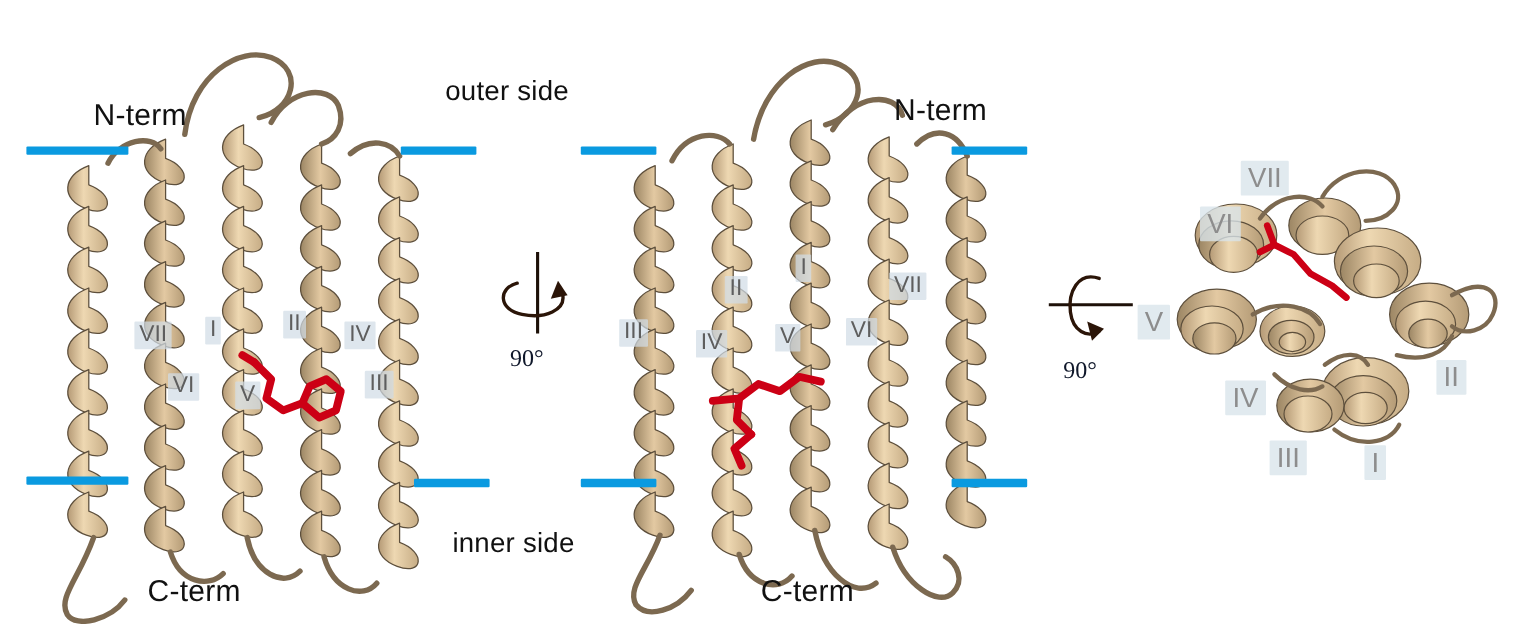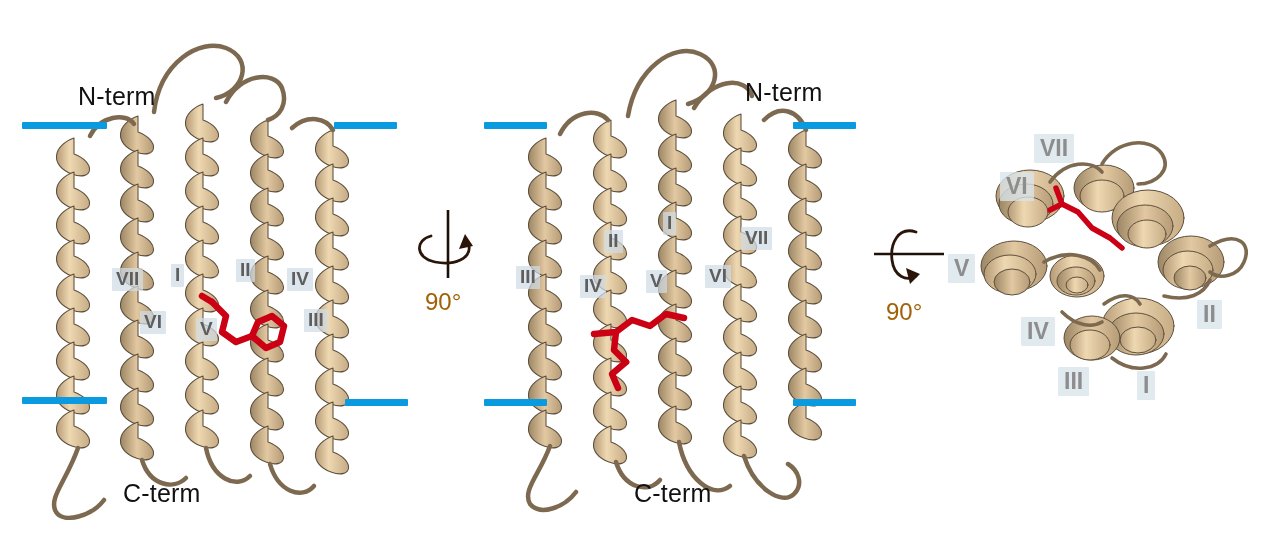--- a/index.html
+++ b/index.html
@@ -42,38 +42,37 @@
   .helix-label {
     position: absolute;
     font-family: "Liberation Sans", sans-serif;
     font-size: 19px;
     color: #5e5e5e;
     background: rgba(209, 221, 230, 0.72);
     padding: 1px 4px 2px 4px;
     line-height: 1.05;
     white-space: nowrap;
     border-radius: 1px;
-    font-weight: bold;
   }
   .helix-label.top-view {
     font-size: 23px;
     color: #8d8d8d;
     background: rgba(216, 228, 235, 0.78);
     padding: 2px 6px 3px 6px;
   }
 
   
   .rot-glyph {
     position: absolute;
   }
   .rot-deg {
     position: absolute;
-    font-size: 24px;
-    color: #a16207;
-    font-family: Liberation Sans, sans-serif;
+    font-size: 20px;
+    color: #0f172a;
+    font-family: Liberation Serif, serif;
   }
 
   
   .panel {
     position: absolute;
     overflow: visible;
   }
   .ribbon-svg { display: block; }
 </style>
 </head>
@@ -339,20 +338,22 @@
 
   <div class="membrane-bar" style="left: 22px; top: 122px; width: 85px; background: rgb(10, 154, 224);"></div>
   <div class="membrane-bar" style="left: 334px; top: 122px; width: 63px; background: rgb(10, 154, 224);"></div>
   <div class="membrane-bar" style="left: 484px; top: 122px; width: 63px; background: rgb(10, 154, 224);"></div>
   <div class="membrane-bar" style="left: 793px; top: 122px; width: 63px; background: rgb(10, 154, 224);"></div>
   <div class="membrane-bar" style="left: 22px; top: 397px; width: 85px; background: rgb(10, 154, 224);"></div>
   <div class="membrane-bar" style="left: 345px; top: 399px; width: 63px; background: rgb(10, 154, 224);"></div>
   <div class="membrane-bar" style="left: 484px; top: 399px; width: 63px; background: rgb(10, 154, 224);"></div>
   <div class="membrane-bar" style="left: 793px; top: 399px; width: 63px; background: rgb(10, 154, 224);"></div>
 
+  <div class="annot big" style="left:371px; top:62px;">outer side</div>
+  <div class="annot big" style="left:377px; top:439px;">inner side</div>
   <div class="annot" style="left:78px; top:82px;">N-term</div>
   <div class="annot" style="left:123px; top:479px;">C-term</div>
   <div class="annot" style="left:745px; top:78px;">N-term</div>
   <div class="annot" style="left:634px; top:479px;">C-term</div>
 
   <svg class="rot-glyph" style="left:411px; top:208px;" width="75" height="72" viewBox="0 0 75 72">
     <line x1="37" y1="2" x2="37" y2="70" stroke="#1d1008" stroke-width="2.6"></line>
     <path d="M20 28 C4 32 4 50 24 54 C44 58 60 50 58 38" fill="none" stroke="#2b1508" stroke-width="2.8" stroke-linecap="round"></path>
     <path d="M54 26 L62 38 L48 41 Z" fill="#2b1508"></path>
   </svg>

